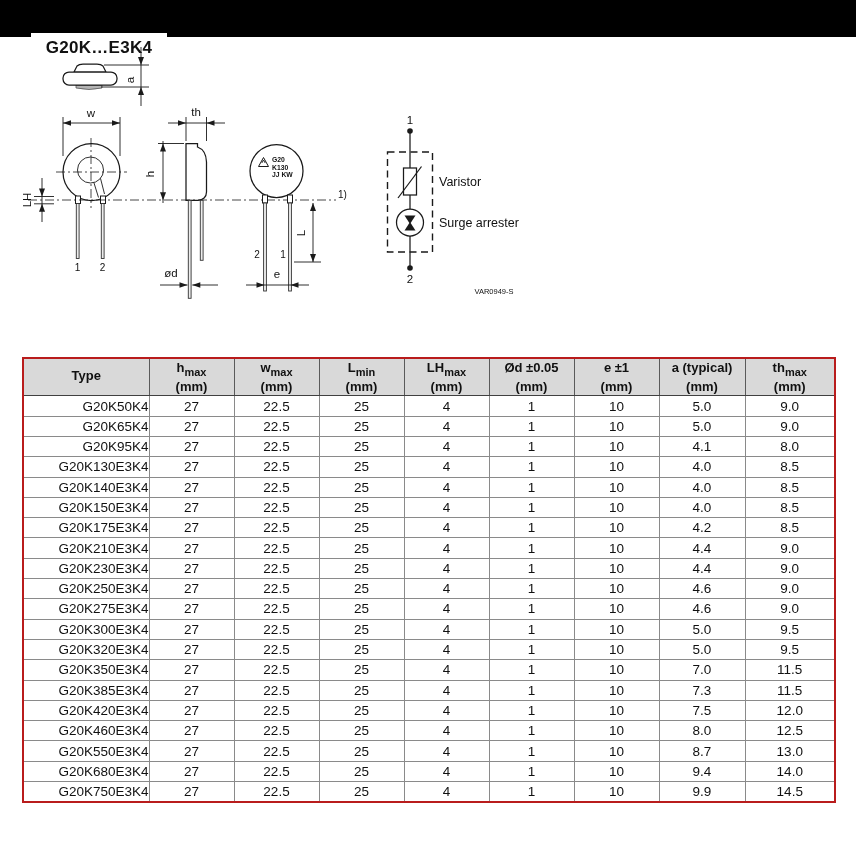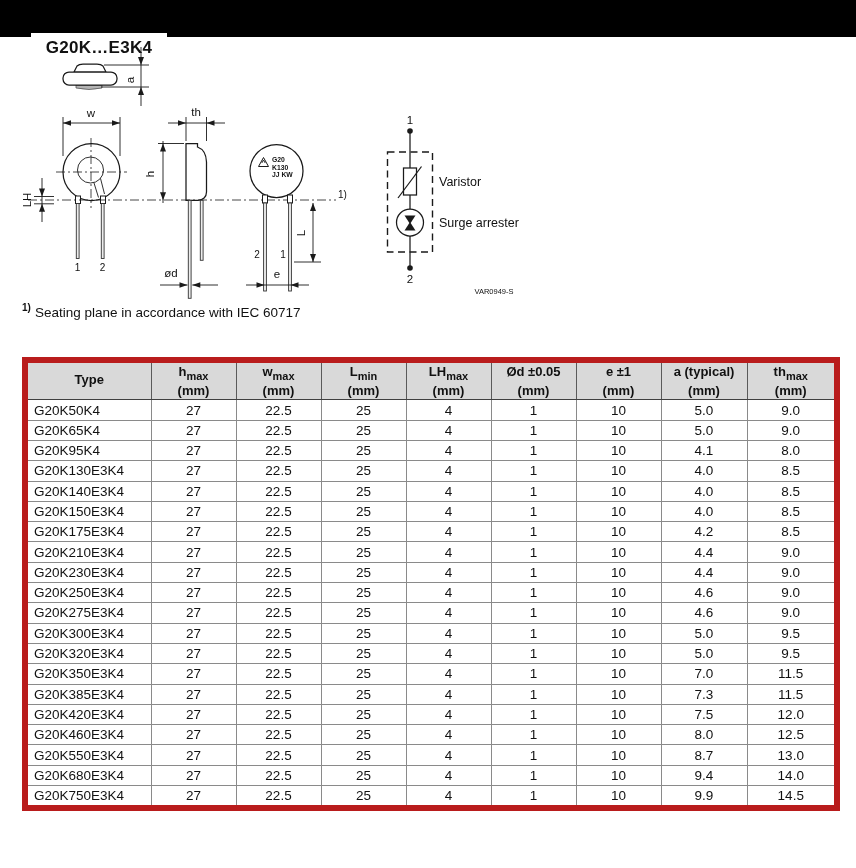--- a/index.html
+++ b/index.html
@@ -29,27 +29,27 @@
   .white{fill:#fff}
 
   
   #footnote{position:absolute;left:22px;top:302px;font-size:13.5px;}
   #footnote sup{font-size:10px;font-weight:bold;margin-right:4px;}
 
   
   #dimtable{position:absolute;left:22px;top:357px;}
   table{border-collapse:collapse;table-layout:fixed;width:812px;
         font-family:"Liberation Sans",sans-serif;}
-  table{border:6px solid #b91c1c;}
+  table{border:2px solid #b91c1c;}
   th{background:#d9d9d9;border:1px solid #5a5a5a;border-bottom:1.8px solid #404040;
      font-size:13px;font-weight:bold;height:33px;vertical-align:middle;padding:1px 0;line-height:1.2;}
   th .hm,th .hu{display:block;text-align:center;}
   th sub{font-size:11px;}
   td{border:1px solid #8a8a8a;height:19.3px;padding:0;font-size:13.5px;vertical-align:middle;}
-  td.c-type{text-align:left;padding-left:6px;}
+  td.c-type{text-align:right;padding-left:6px;}
   td.c-num{text-align:center;}
   col.w-type{width:126px}
   col.w-n{width:85px}
   col.w-a{width:86px}
   col.w-th{width:90px}
 </style>
 </head>
 <body>
 
 <div id="page">
@@ -168,23 +168,20 @@
       <polygon class="arr" points="404.5,215.5 415.5,215.5 410,224"></polygon>
       <polygon class="arr" points="404.5,230.5 415.5,230.5 410,222"></polygon>
       <circle class="arr" cx="410" cy="268" r="2.8"></circle>
       <text class="lbl" x="410" y="283" text-anchor="middle">2</text>
       <text class="symlbl" x="439" y="186">Varistor</text>
       <text class="symlbl" x="439" y="227">Surge arrester</text>
       <text class="figid" x="494" y="294" text-anchor="middle">VAR0949-S</text>
     </g>
   </svg>
 
-  <div id="footnote">
-    <sup>1)</sup><span>Seating plane in accordance with IEC 60717</span>
-  </div>
 
   <div id="dimtable">
     <table>
       <colgroup>
         <col class="w-type">
           <col class="w-n">
           <col class="w-n">
           <col class="w-n">
           <col class="w-n">
         <col class="w-n">

